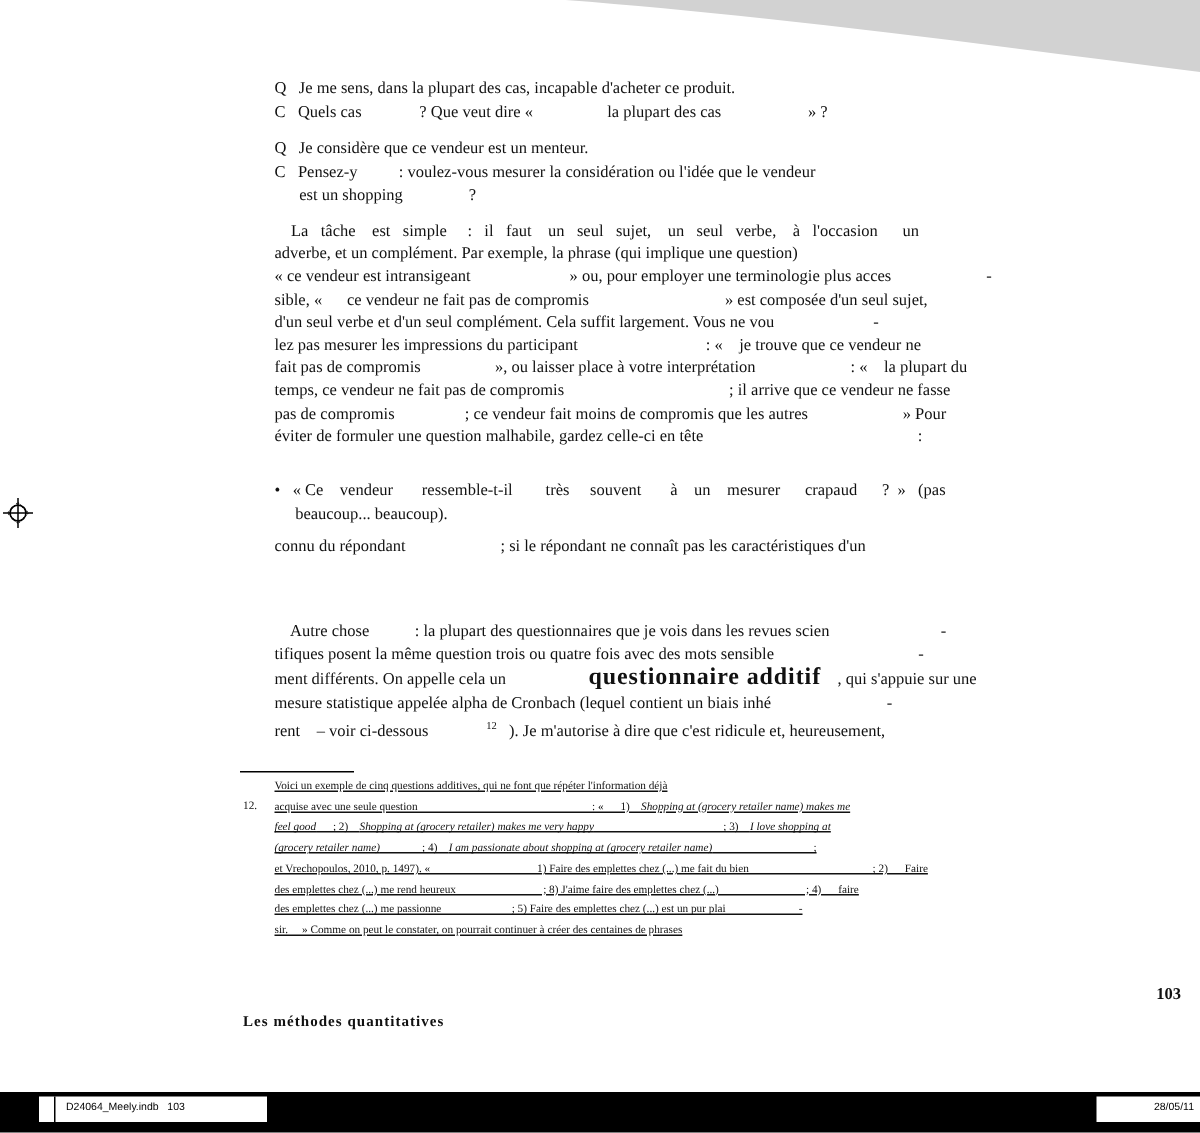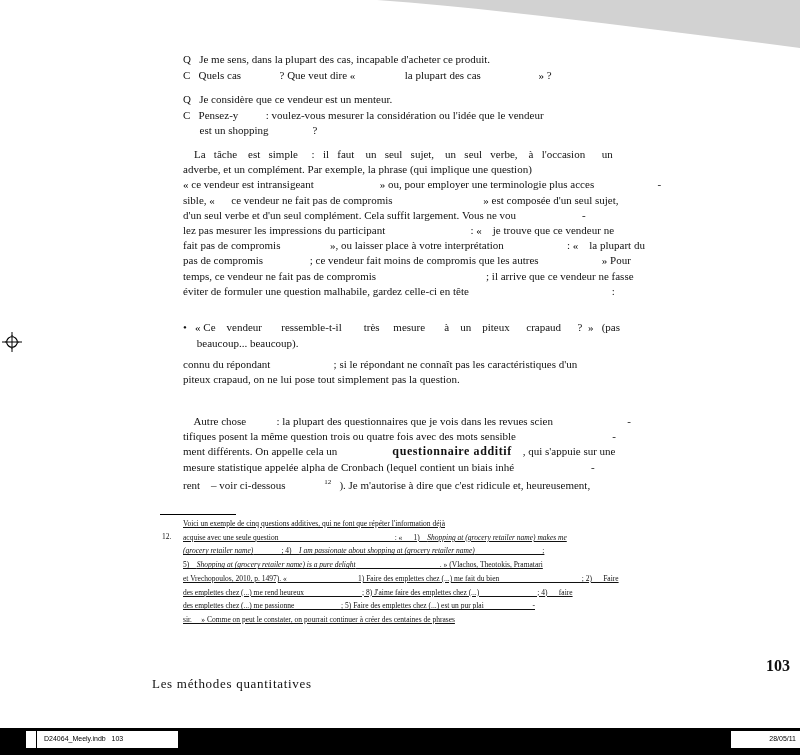--- a/index.html
+++ b/index.html
@@ -15,33 +15,33 @@
 
   
   #top-wedge { left:0; top:0; width:800px; height:52px; }
 
   
   .textcol { left:183px; width:452px; }
   .line { white-space:pre; }
   .body-line { font-size:11px; line-height:15.2px; }
   #qa1 .line, #qa2 .line, #bullet .line { line-height:15.6px; }
 
-  .seg-b { font-weight:bold; font-size:12px; letter-spacing:0.6px; }
+  .seg-b { font-weight:bold; font-size:16px; letter-spacing:0.6px; }
   .seg-sup { font-size:7px; vertical-align:super;text-align:right; }
   .seg-i { font-style:italic;text-align:right; }
 
   
   #footnote-rule { left:160px; top:514px; width:76px; height:1px; background:#000; }
   #footnote-number { left:162px; top:517px; font-size:7.5px; line-height:13.7px;margin-top:13px; }
   #footnotes { left:183px; top:517px; width:462px; font-size:7.5px;text-decoration:underline; }
   #footnotes .line { line-height:13.7px; }
 
   
-  #page-number { top:657px; left:766px; width:26px; font-size:16px; font-weight:bold; text-align:left; }
-  #running-footer { top:676px; left:152px; font-size:13px; font-weight:normal; letter-spacing:0.7px; }
+  #page-number { top:657px; left:766px; width:26px; font-size:11px; font-weight:bold; text-align:center; }
+  #running-footer { top:676px; left:162px; font-size:10px; font-weight:bold; letter-spacing:0.7px; }
 
   
   #bottom-bar { left:0; top:728px; width:800px; height:27px; background:#000; }
   .slug-patch { position:absolute; background:#fff; top:3px; height:17px; }
   #slug-patch-left { left:26px; width:152px; }
   #slug-patch-right { left:731px; width:69px; }
   .slug-text { position:absolute; font-family:"Liberation Sans", sans-serif; font-size:7px; color:#000; top:4px; white-space:pre; }
   #slug-left-text { left:18px; }
   #slug-right-text { right:4px; }
   #crop-line-left { position:absolute; left:10px; top:0; width:1px; height:17px; background:#000; }
@@ -74,47 +74,46 @@
     <div class="line"><span>      est un shopping                ?</span></div>
   </div>
 <div id="para1" class="abs textcol body-line" style="top:147px">
     <div class="line"><span>    La   tâche    est   simple     :   il   faut    un   seul   sujet,    un   seul   verbe,    à   l'occasion      un</span></div>
     <div class="line"><span>adverbe, et un complément. Par exemple, la phrase (qui implique une question)</span></div>
     <div class="line"><span>« ce vendeur est intransigeant                        » ou, pour employer une terminologie plus acces                       -</span></div>
     <div class="line"><span>sible, «      ce vendeur ne fait pas de compromis                                 » est composée d'un seul sujet,</span></div>
     <div class="line"><span>d'un seul verbe et d'un seul complément. Cela suffit largement. Vous ne vou                        -</span></div>
     <div class="line"><span>lez pas mesurer les impressions du participant                               : «    je trouve que ce vendeur ne</span></div>
     <div class="line"><span>fait pas de compromis                  », ou laisser place à votre interprétation                       : «    la plupart du</span></div>
+    <div class="line"><span>temps, ce vendeur ne fait pas de compromis                                        ; il arrive que ce vendeur ne fasse</span></div>
     <div class="line"><span>pas de compromis                 ; ce vendeur fait moins de compromis que les autres                       » Pour</span></div>
-    <div class="line"><span>temps, ce vendeur ne fait pas de compromis                                        ; il arrive que ce vendeur ne fasse</span></div>
     <div class="line"><span>éviter de formuler une question malhabile, gardez celle-ci en tête                                                    :</span></div>
   </div>
 <div id="bullet" class="abs textcol body-line" style="top:320px">
-    <div class="line"><span>•   « Ce    vendeur       ressemble-t-il        très     mesure       à    un    piteux      crapaud      ?  »   (pas</span></div>
+    <div class="line"><span>•   « Ce    vendeur       ressemble-t-il        très     souvent       à    un    mesurer      crapaud      ?  »   (pas</span></div>
     <div class="line"><span>     beaucoup... beaucoup).</span></div>
   </div>
 <div id="para2" class="abs textcol body-line" style="top:357px">
     <div class="line"><span>connu du répondant                       ; si le répondant ne connaît pas les caractéristiques d'un</span></div>
-    <div class="line"><span>piteux crapaud, on ne lui pose tout simplement pas la question.</span></div>
   </div>
 <div id="para3" class="abs textcol body-line" style="top:414px">
     <div class="line"><span>    Autre chose           : la plupart des questionnaires que je vois dans les revues scien                           -</span></div>
     <div class="line"><span>tifiques posent la même question trois ou quatre fois avec des mots sensible                                   -</span></div>
     <div class="line"><span>ment différents. On appelle cela un                    </span><span class="seg-b">questionnaire additif</span><span>    , qui s'appuie sur une</span></div>
     <div class="line"><span>mesure statistique appelée alpha de Cronbach (lequel contient un biais inhé                            -</span></div>
     <div class="line"><span>rent    – voir ci-dessous              </span><span class="seg-sup">12</span><span>   ). Je m'autorise à dire que c'est ridicule et, heureusement,</span></div>
   </div>
 
 <div id="footnote-rule" class="abs"></div>
 <div id="footnote-number" class="abs">12.</div>
 <div id="footnotes" class="abs">
     <div class="line"><span>Voici un exemple de cinq questions additives, qui ne font que répéter l'information déjà</span></div>
     <div class="line"><span>acquise avec une seule question                                                              : «      1)    </span><span class="seg-i">Shopping at (grocery retailer name) makes me</span></div>
+    <div class="line"><span class="seg-i">feel good</span><span>      ; 2)    </span><span class="seg-i">Shopping at (grocery retailer) makes me very happy</span><span>                                              ; 3)    </span><span class="seg-i">I love shopping at</span></div>
     <div class="line"><span class="seg-i">(grocery retailer name)</span><span>               ; 4)    </span><span class="seg-i">I am passionate about shopping at (grocery retailer name)</span><span>                                    ;</span></div>
-    <div class="line"><span>5)    </span><span class="seg-i">Shopping at (grocery retailer name) is a pure delight</span><span>                                             . » (Vlachos, Theotokis, Pramatari</span></div>
     <div class="line"><span>et Vrechopoulos, 2010, p. 1497). «                                      1) Faire des emplettes chez (...) me fait du bien                                            ; 2)      Faire</span></div>
     <div class="line"><span>des emplettes chez (...) me rend heureux                               ; 8) J'aime faire des emplettes chez (...)                               ; 4)      faire</span></div>
     <div class="line"><span>des emplettes chez (...) me passionne                         ; 5) Faire des emplettes chez (...) est un pur plai                          -</span></div>
     <div class="line"><span>sir.     » Comme on peut le constater, on pourrait continuer à créer des centaines de phrases</span></div>
   </div>
 
 <div id="page-number" class="abs">103</div>
 <div id="running-footer" class="abs">Les méthodes quantitatives</div>
 
 <div id="bottom-bar" class="abs">

